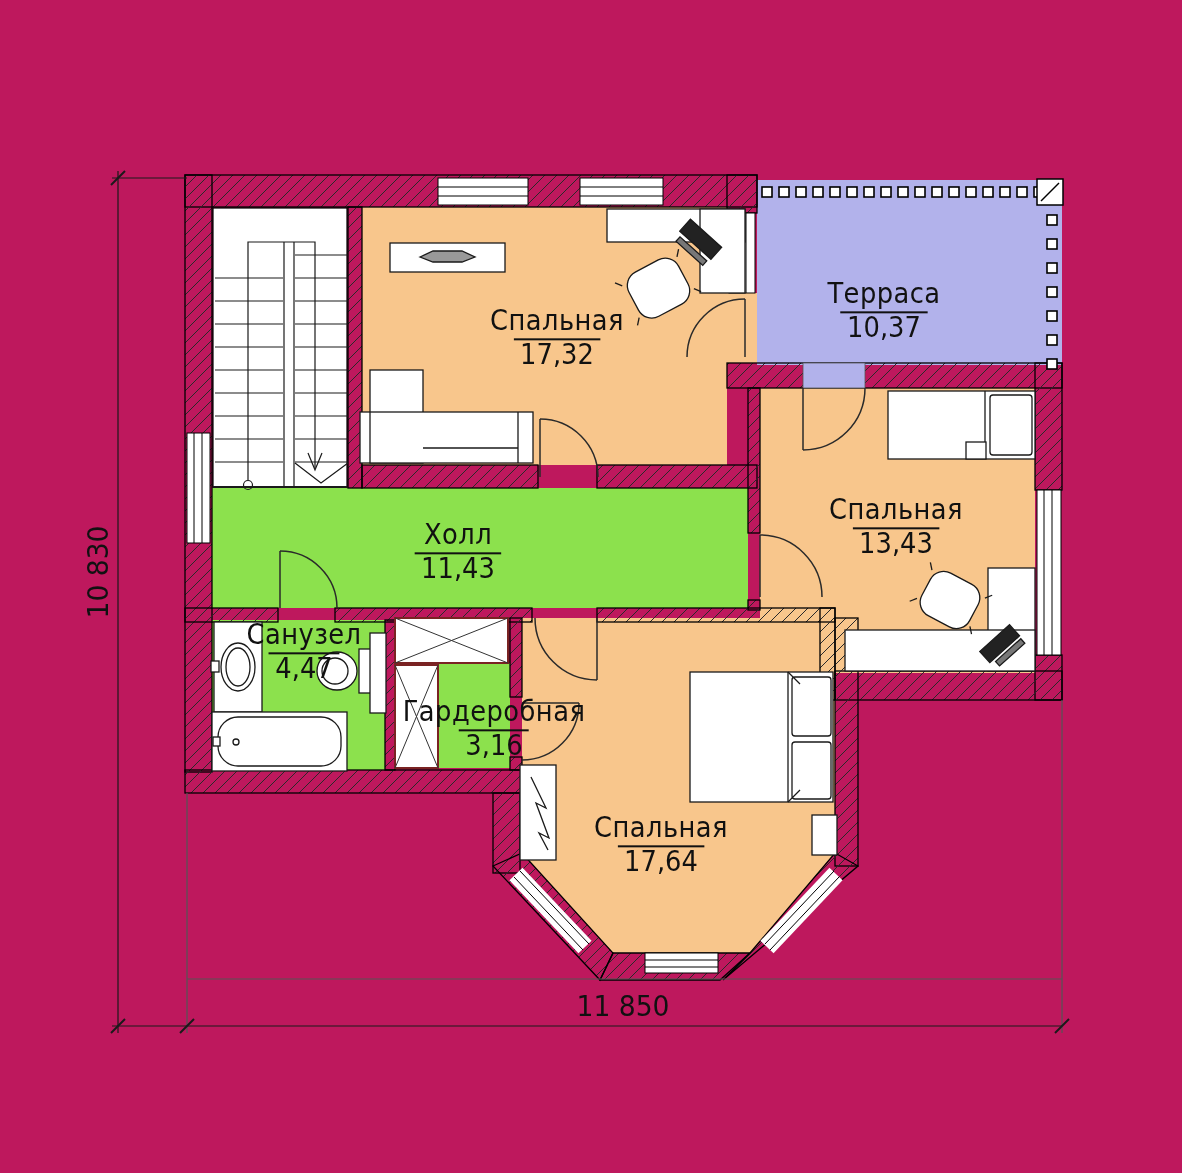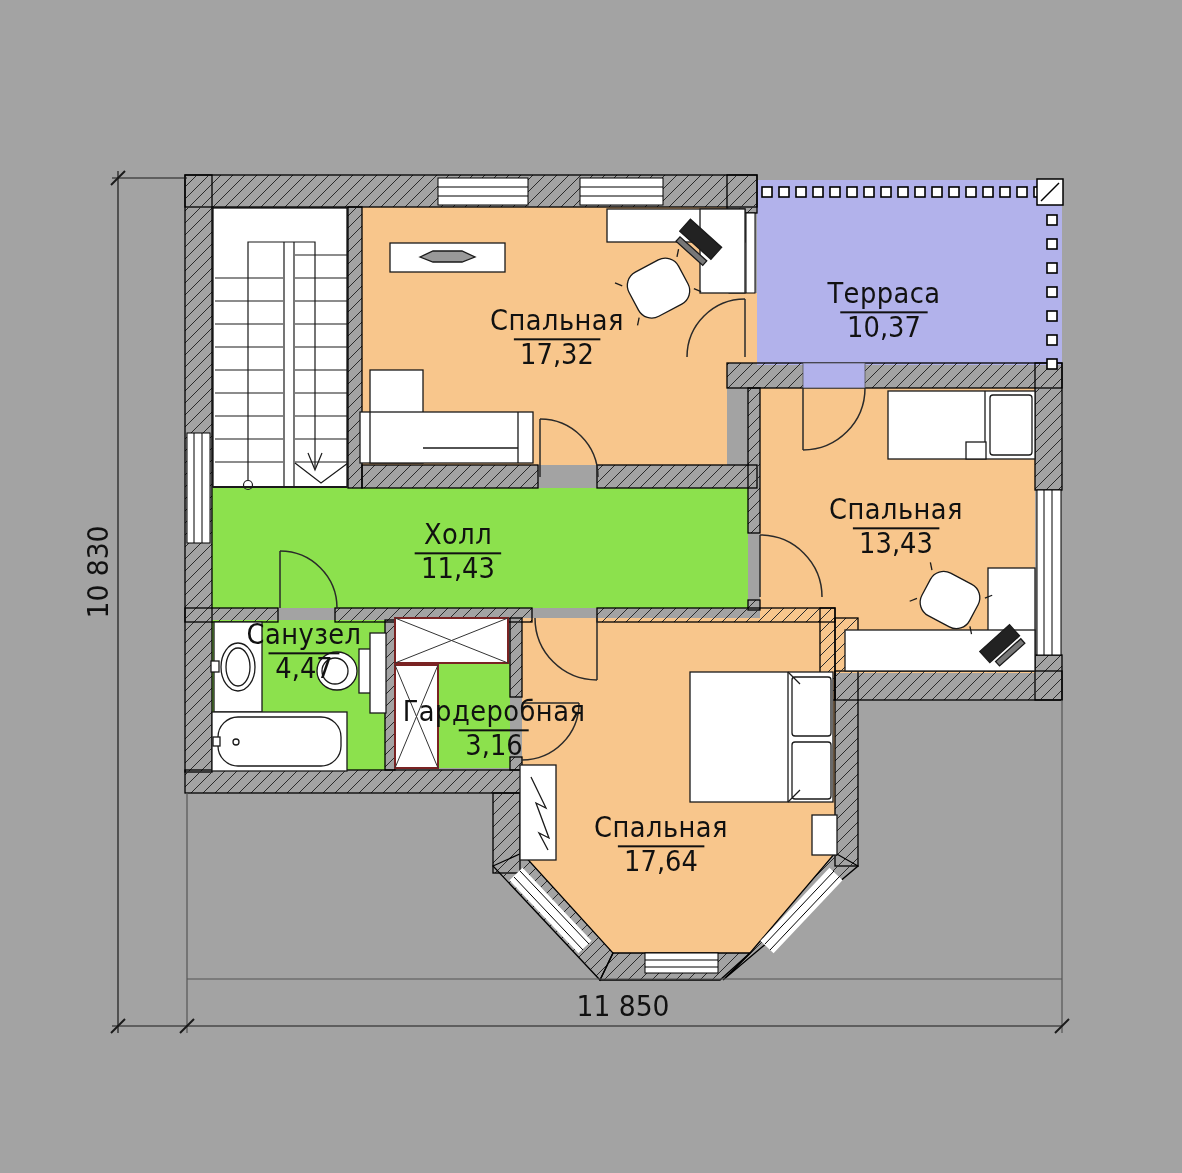--- a/index.html
+++ b/index.html
@@ -1,16 +1,16 @@
 <!DOCTYPE html>
 <html><head>
 <meta charset="utf-8">
 <style>
   html,body{margin:0;padding:0;background:#fff;}
-  .plan{position:relative;width:1182px;height:1173px;background:#a3a3a3;overflow:hidden;
+  .plan{position:relative;width:1182px;height:1173px;background:#be185d;overflow:hidden;
         font-family:"DejaVu Sans",sans-serif;color:#111;}
   .plan svg{position:absolute;left:0;top:0;}
   .room-label{position:absolute;text-align:center;white-space:nowrap;z-index:5;
               transform:translate(-50%,-50%) scaleX(.92);line-height:1.06;}
   .rname{display:block;font-size:28px;letter-spacing:.5px;}
   .rarea{display:inline-block;font-size:28px;border-top:2.5px solid #111;padding:0 7px;margin-top:2px;}
   .dim{position:absolute;font-size:28px;white-space:nowrap;z-index:5;}
   #dim-left{transform:translate(-50%,-50%) rotate(-90deg) scaleX(.95);}
   #dim-bottom{transform:translate(-50%,-50%) scaleX(.95);}
 </style>

